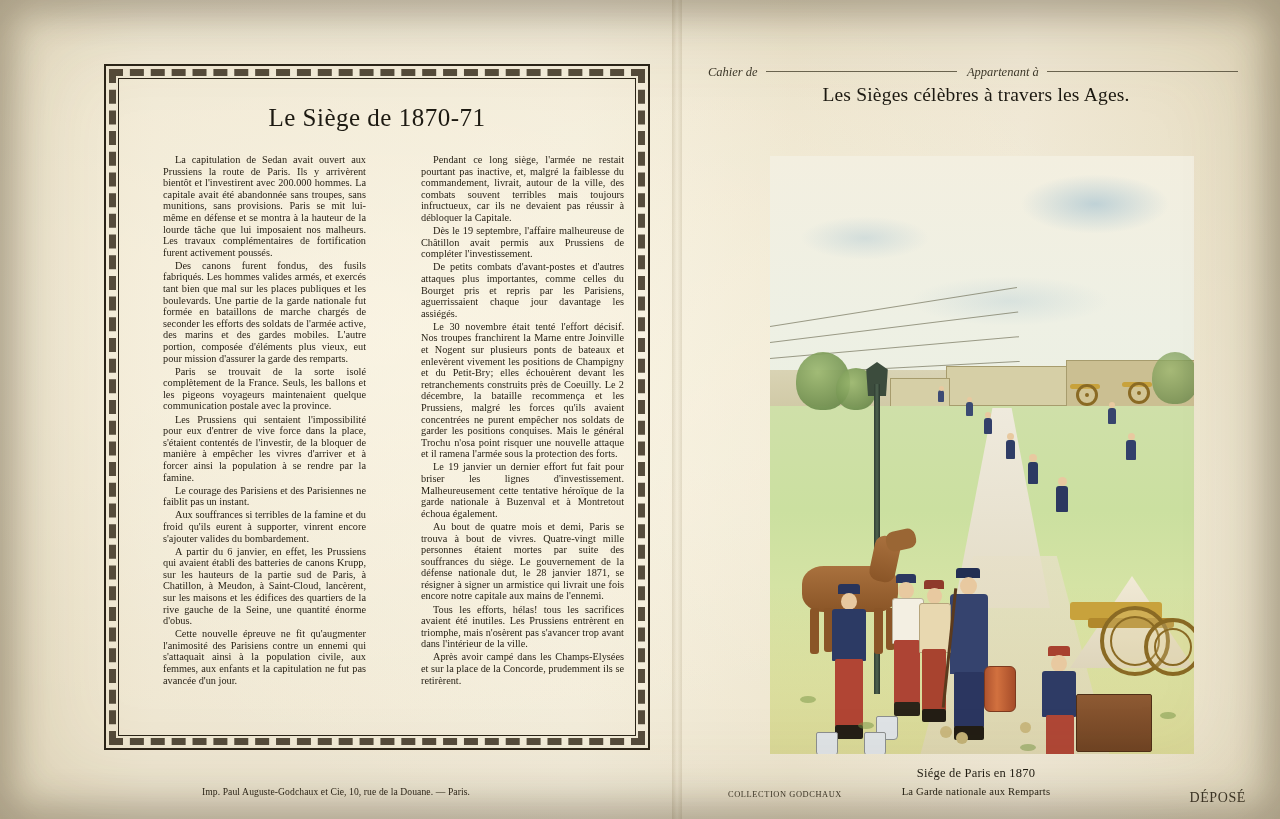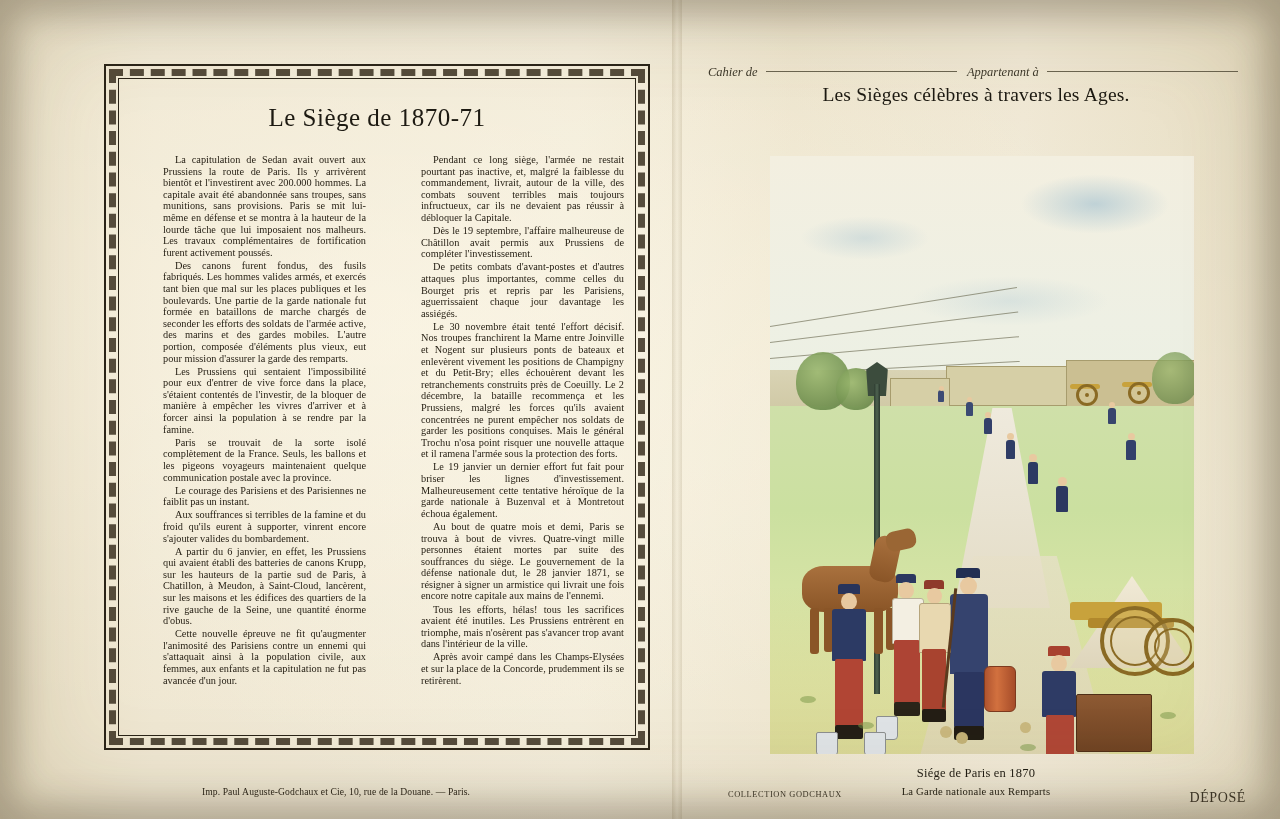--- a/index.html
+++ b/index.html
@@ -240,22 +240,22 @@
 
     <div class="ornament-frame"></div>
 
     <div class="frame-inner">
       <div class="article-title">Le Siège de 1870-71</div>
 
       <div class="cols">
         <div class="col">
           <p>La capitulation de Sedan avait ouvert aux Prussiens la route de Paris. Ils y arrivèrent bientôt et l'investirent avec 200.000 hommes. La capitale avait été abandonnée sans troupes, sans munitions, sans provisions. Paris se mit lui-même en défense et se montra à la hauteur de la lourde tâche que lui imposaient nos malheurs. Les travaux complémentaires de fortification furent activement poussés.</p>
           <p>Des canons furent fondus, des fusils fabriqués. Les hommes valides armés, et exercés tant bien que mal sur les places publiques et les boulevards. Une partie de la garde nationale fut formée en bataillons de marche chargés de seconder les efforts des soldats de l'armée active, des marins et des gardes mobiles. L'autre portion, composée d'éléments plus vieux, eut pour mission d'assurer la garde des remparts.</p>
+          <p>Paris se trouvait de la sorte isolé complètement de la France. Seuls, les ballons et les pigeons voyageurs maintenaient quelque communication postale avec la province.</p>
           <p>Les Prussiens qui sentaient l'impossibilité pour eux d'entrer de vive force dans la place, s'étaient contentés de l'investir, de la bloquer de manière à empêcher les vivres d'arriver et à forcer ainsi la population à se rendre par la famine.</p>
-          <p>Paris se trouvait de la sorte isolé complètement de la France. Seuls, les ballons et les pigeons voyageurs maintenaient quelque communication postale avec la province.</p>
           <p>Le courage des Parisiens et des Parisiennes ne faiblit pas un instant.</p>
           <p>Aux souffrances si terribles de la famine et du froid qu'ils eurent à supporter, vinrent encore s'ajouter valides du bombardement.</p>
           <p>A partir du 6 janvier, en effet, les Prussiens qui avaient établi des batteries de canons Krupp, sur les hauteurs de la partie sud de Paris, à Chatillon, à Meudon, à Saint-Cloud, lancèrent, sur les maisons et les édifices des quartiers de la rive gauche de la Seine, une quantité énorme d'obus.</p>
           <p>Cette nouvelle épreuve ne fit qu'augmenter l'animosité des Parisiens contre un ennemi qui s'attaquait ainsi à la population civile, aux femmes, aux enfants et la capitulation ne fut pas avancée d'un jour.</p>
         </div>
         <div class="col">
           <p>Pendant ce long siège, l'armée ne restait pourtant pas inactive, et, malgré la faiblesse du commandement, livrait, autour de la ville, des combats souvent terribles mais toujours infructueux, car ils ne devaient pas réussir à débloquer la Capitale.</p>
           <p>Dès le 19 septembre, l'affaire malheureuse de Châtillon avait permis aux Prussiens de compléter l'investissement.</p>
           <p>De petits combats d'avant-postes et d'autres attaques plus importantes, comme celles du Bourget pris et repris par les Parisiens, aguerrissaient chaque jour davantage les assiégés.</p>
           <p>Le 30 novembre était tenté l'effort décisif. Nos troupes franchirent la Marne entre Joinville et Nogent sur plusieurs ponts de bateaux et enlevèrent vivement les positions de Champigny et du Petit-Bry; elles échouèrent devant les retranchements construits près de Coeuilly. Le 2 décembre, la bataille recommença et les Prussiens, malgré les forces qu'ils avaient concentrées ne purent empêcher nos soldats de garder les positions conquises. Mais le général Trochu n'osa point risquer une nouvelle attaque et il ramena l'armée sous la protection des forts.</p>

